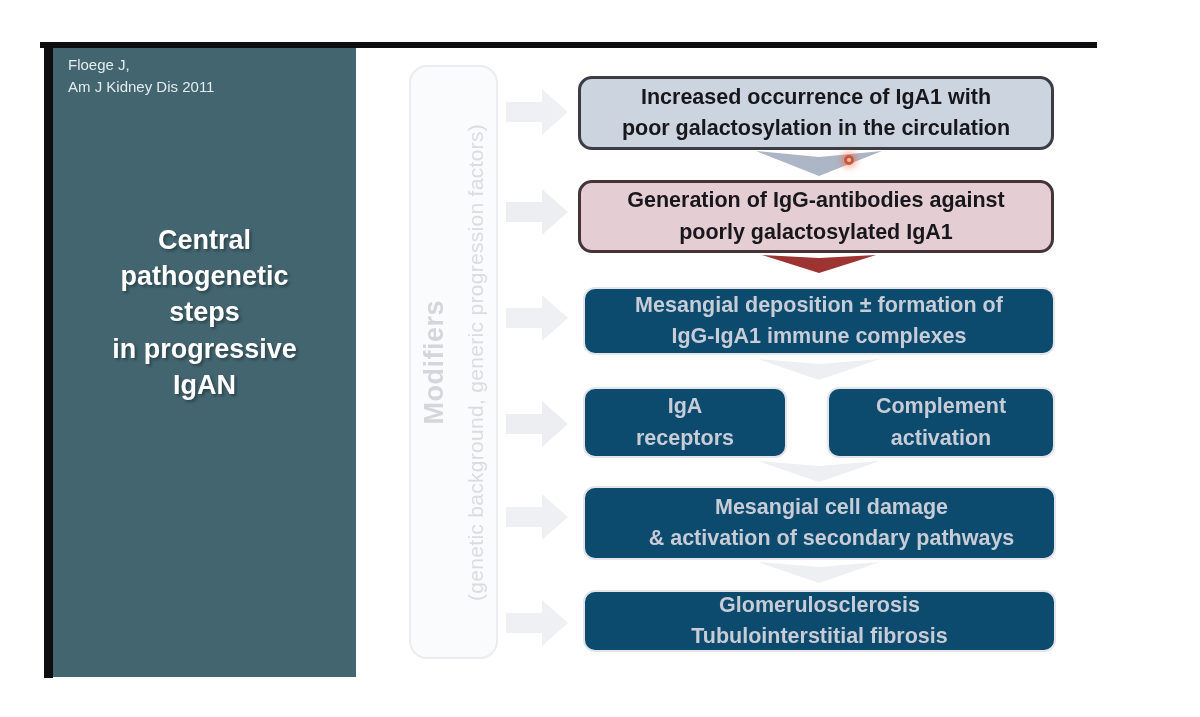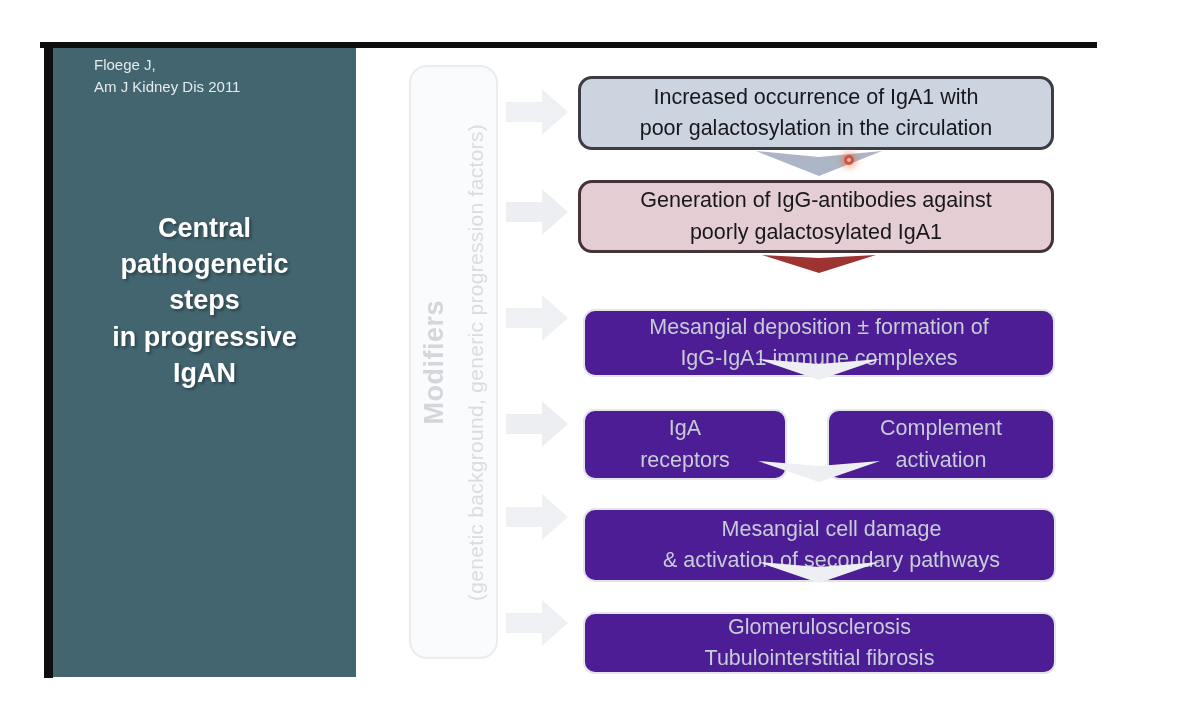--- a/index.html
+++ b/index.html
@@ -5,48 +5,48 @@
   html,body{margin:0;padding:0;background:#ffffff;}
   .stage{
     position:relative;width:1200px;height:717px;background:#ffffff;overflow:hidden;
     font-family:"Liberation Sans",sans-serif;
   }
   .top-bar{position:absolute;left:40px;top:42px;width:1057px;height:6px;background:#0e0e10;}
   .left-strip{position:absolute;left:44px;top:42px;width:9px;height:636px;background:#0e0e10;}
   .teal-panel{position:absolute;left:53px;top:48px;width:303px;height:629px;background:#426570;}
   .citation{
     position:absolute;left:15px;top:6px;width:270px;
-    color:#e4ebed;font-size:15px;line-height:1.45;white-space:pre-line;margin-left:26px;
+    color:#e4ebed;font-size:15px;line-height:1.45;white-space:pre-line;
   }
   .panel-title{
-    position:absolute;left:10px;top:162px;width:283px;text-align:center;
+    position:absolute;left:10px;top:174px;width:283px;text-align:center;
     color:#ffffff;font-size:27px;font-weight:bold;line-height:1.34;white-space:pre-line;
     text-shadow:2px 2px 3px rgba(0,0,0,0.35);
   }
   .modifiers-box{
     position:absolute;left:409px;top:65px;width:89px;height:594px;
     background:#fafbfc;border:2px solid #ececf0;border-radius:18px;box-sizing:border-box;
   }
   .vcol{position:absolute;top:65px;height:594px;display:flex;align-items:center;justify-content:center;}
   .vcol-label{left:411px;width:46px;}
   .vcol-note{left:455px;width:42px;}
   .vtext{writing-mode:vertical-rl;transform:rotate(180deg);white-space:nowrap;}
   .mod-label-text{font-size:27px;font-weight:bold;color:#d3d6db;letter-spacing:0.5px;}
   .mod-note-text{font-size:21px;color:#d9dce0;letter-spacing:0.3px;}
   .side-arrow{position:absolute;left:506px;width:62px;height:46px;}
   .step{
     position:absolute;display:flex;align-items:center;justify-content:center;
     box-sizing:border-box;text-align:center;white-space:pre-line;
-    font-weight:normal;font-size:21.5px;line-height:1.45;
+    font-weight:bold;font-size:21.5px;line-height:1.45;
   }
   .step-hi{border-radius:14px;color:#17171c;}
   .step1{left:578px;top:76px;width:476px;height:74px;background:#ccd4e0;border:3px solid #3c3c45;}
   .step2{left:578px;top:180px;width:476px;height:73px;background:#e5ced3;border:3px solid #443439;align-items:center;}
   .step-faded{
-    background:#4c1d95;border:2px solid #e3e5eb;border-radius:12px;color:#c7ccd6;margin-top:22px;
+    background:#0c4a6e;border:2px solid #e3e5eb;border-radius:12px;color:#c7ccd6;
   }
   .step3{left:583px;top:287px;width:472px;height:68px;}
   .step4a{left:583px;top:387px;width:204px;height:71px;}
   .step4b{left:827px;top:387px;width:228px;height:71px;}
   .step5{left:583px;top:486px;width:473px;height:74px;padding-left:24px;}
   .step6{left:583px;top:590px;width:473px;height:62px;}
   .chev{position:absolute;}
   .laser-dot{
     position:absolute;left:844px;top:155px;width:10px;height:10px;border-radius:50%;
     background:#f2bfa6;border:3px solid #d0543a;box-sizing:border-box;

